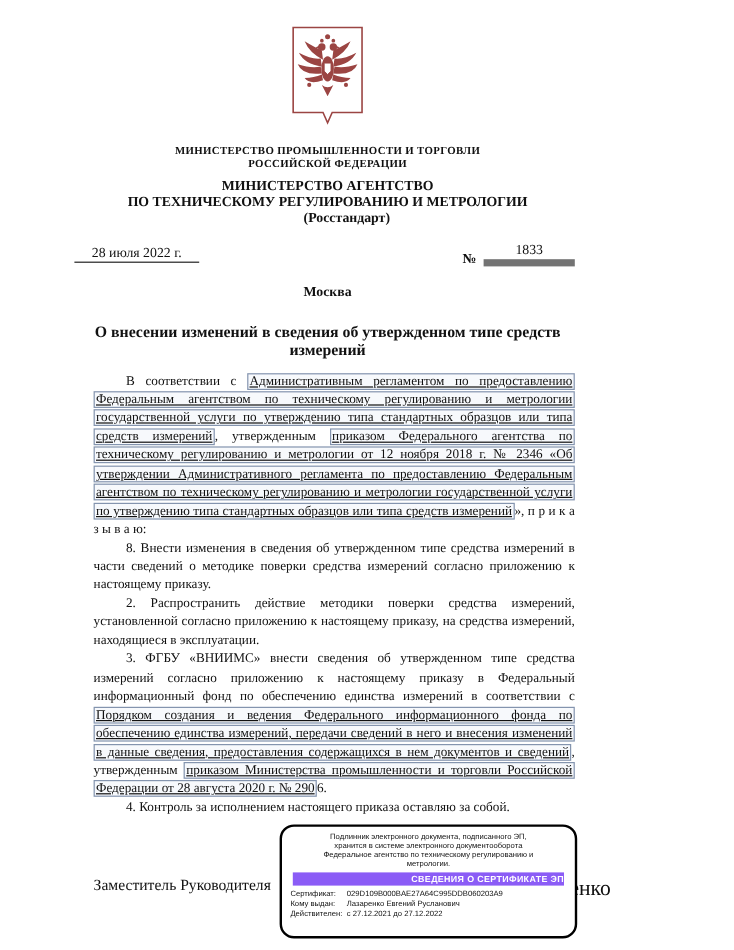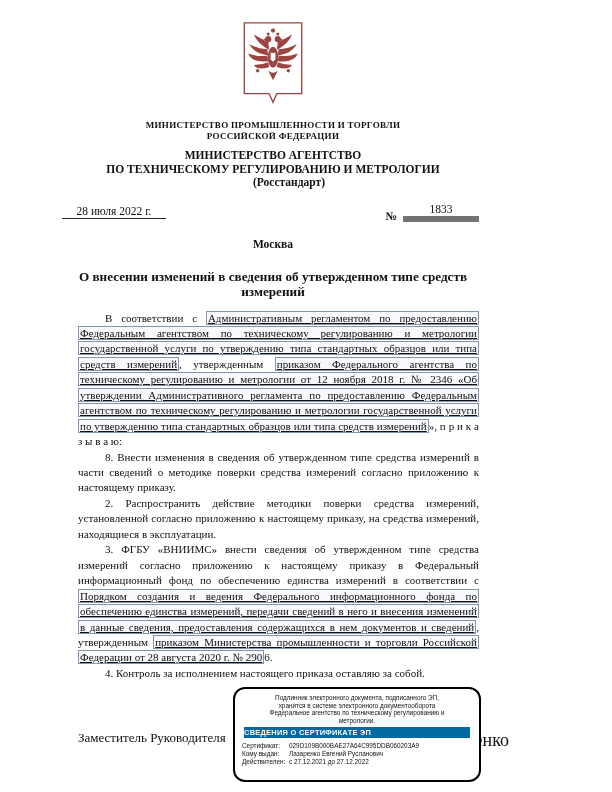--- a/index.html
+++ b/index.html
@@ -38,22 +38,22 @@
   .sign-name{position:absolute;right:37px;top:730px;font-size:18px;}
   .stamp{
     position:absolute;left:233px;top:687px;width:248px;height:95px;
     border:2px solid #000;border-radius:12px;background:#fff;
     font-family:"Liberation Sans", sans-serif;
     font-size:6.4px;line-height:7.6px;
     padding:5px 7px 4px;box-sizing:border-box;
   }
   .stamp-head{text-align:center;}
   .stamp-bar{
-    margin:3px 2px 4px;background:#0369a1;color:#fff;
-    font-weight:bold;font-size:7.4px;line-height:11px;text-align:left;
+    margin:3px 2px 4px;background:#8b5cf6;color:#fff;
+    font-weight:bold;font-size:7.4px;line-height:11px;text-align:right;
     letter-spacing:.3px;
   }
   .stamp-row{display:flex;text-align:left;}
   .stamp-label{flex:0 0 47px;}
   .stamp-value{flex:1;}
 </style>
 </head>
 <body>
 
 <div class="page">

